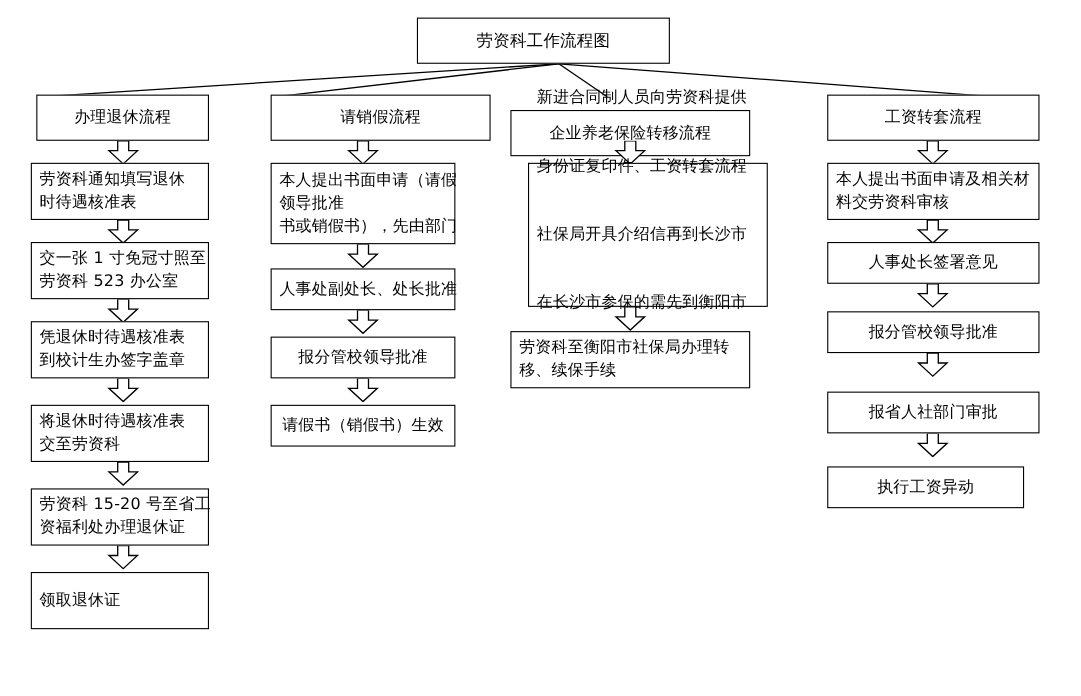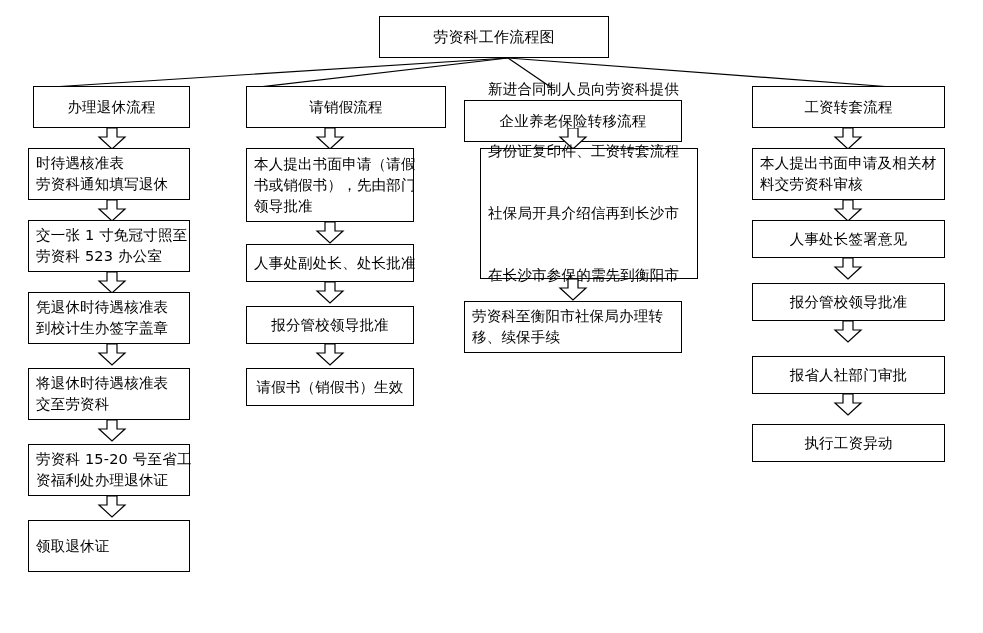--- a/index.html
+++ b/index.html
@@ -96,22 +96,22 @@
   <div class="box center hdr" style="left:33px; top:86px; width:157px;">
     <div class="line">办理退休流程</div>
   </div>
   <div class="arrow" style="left:96px; top:128px;">
     <svg width="32" height="22" viewBox="0 0 32 22">
         <path d="M11 0 L11 9 L3 9 L16 21 L29 9 L21 9 L21 0 Z" fill="#fff" stroke="#000" stroke-width="1.2"></path>
       </svg>
   </div>
 
   <div class="box left" style="left:28px; top:148px; width:162px; height:52px;">
+    <div class="line">劳资科通知填写退休</div>
     <div class="line">时待遇核准表</div>
-    <div class="line">劳资科通知填写退休</div>
   </div>
   <div class="arrow" style="left:96px; top:200px;">
     <svg width="32" height="22" viewBox="0 0 32 22">
         <path d="M11 0 L11 9 L3 9 L16 21 L29 9 L21 9 L21 0 Z" fill="#fff" stroke="#000" stroke-width="1.2"></path>
       </svg>
   </div>
 
   <div class="box left" style="left:28px; top:220px; width:162px; height:52px;">
     <div class="line">交一张 1 寸免冠寸照至</div>
     <div class="line">劳资科 523 办公室</div>
@@ -160,22 +160,22 @@
     <div class="line">请销假流程</div>
   </div>
   <div class="arrow" style="left:314px; top:128px;">
     <svg width="32" height="22" viewBox="0 0 32 22">
         <path d="M11 0 L11 9 L3 9 L16 21 L29 9 L21 9 L21 0 Z" fill="#fff" stroke="#000" stroke-width="1.2"></path>
       </svg>
   </div>
 
   <div class="box left" style="left:246px; top:148px; width:168px; height:74px;">
     <div class="line">本人提出书面申请（请假</div>
+    <div class="line">领导批准</div>
     <div class="line">书或销假书），先由部门</div>
-    <div class="line">领导批准</div>
   </div>
   <div class="arrow" style="left:314px; top:222px;">
     <svg width="32" height="22" viewBox="0 0 32 22">
         <path d="M11 0 L11 9 L3 9 L16 21 L29 9 L21 9 L21 0 Z" fill="#fff" stroke="#000" stroke-width="1.2"></path>
       </svg>
   </div>
 
   <div class="box center" style="left:246px; top:244px; width:168px; height:38px;">
     <div class="line">人事处副处长、处长批准</div>
   </div>
@@ -264,17 +264,17 @@
 
   <div class="box center" style="left:752px; top:356px; width:193px; height:38px;">
     <div class="line">报省人社部门审批</div>
   </div>
   <div class="arrow" style="left:832px; top:394px;">
     <svg width="32" height="22" viewBox="0 0 32 22">
         <path d="M11 0 L11 9 L3 9 L16 21 L29 9 L21 9 L21 0 Z" fill="#fff" stroke="#000" stroke-width="1.2"></path>
       </svg>
   </div>
 
-  <div class="box center" style="left:752px; top:424px; width:193px; height:38px;">
+  <div class="box center" style="left:752px; top:424px; width:179px; height:38px;">
     <div class="line">执行工资异动</div>
   </div>
 
 </div>
 
 </body></html>

